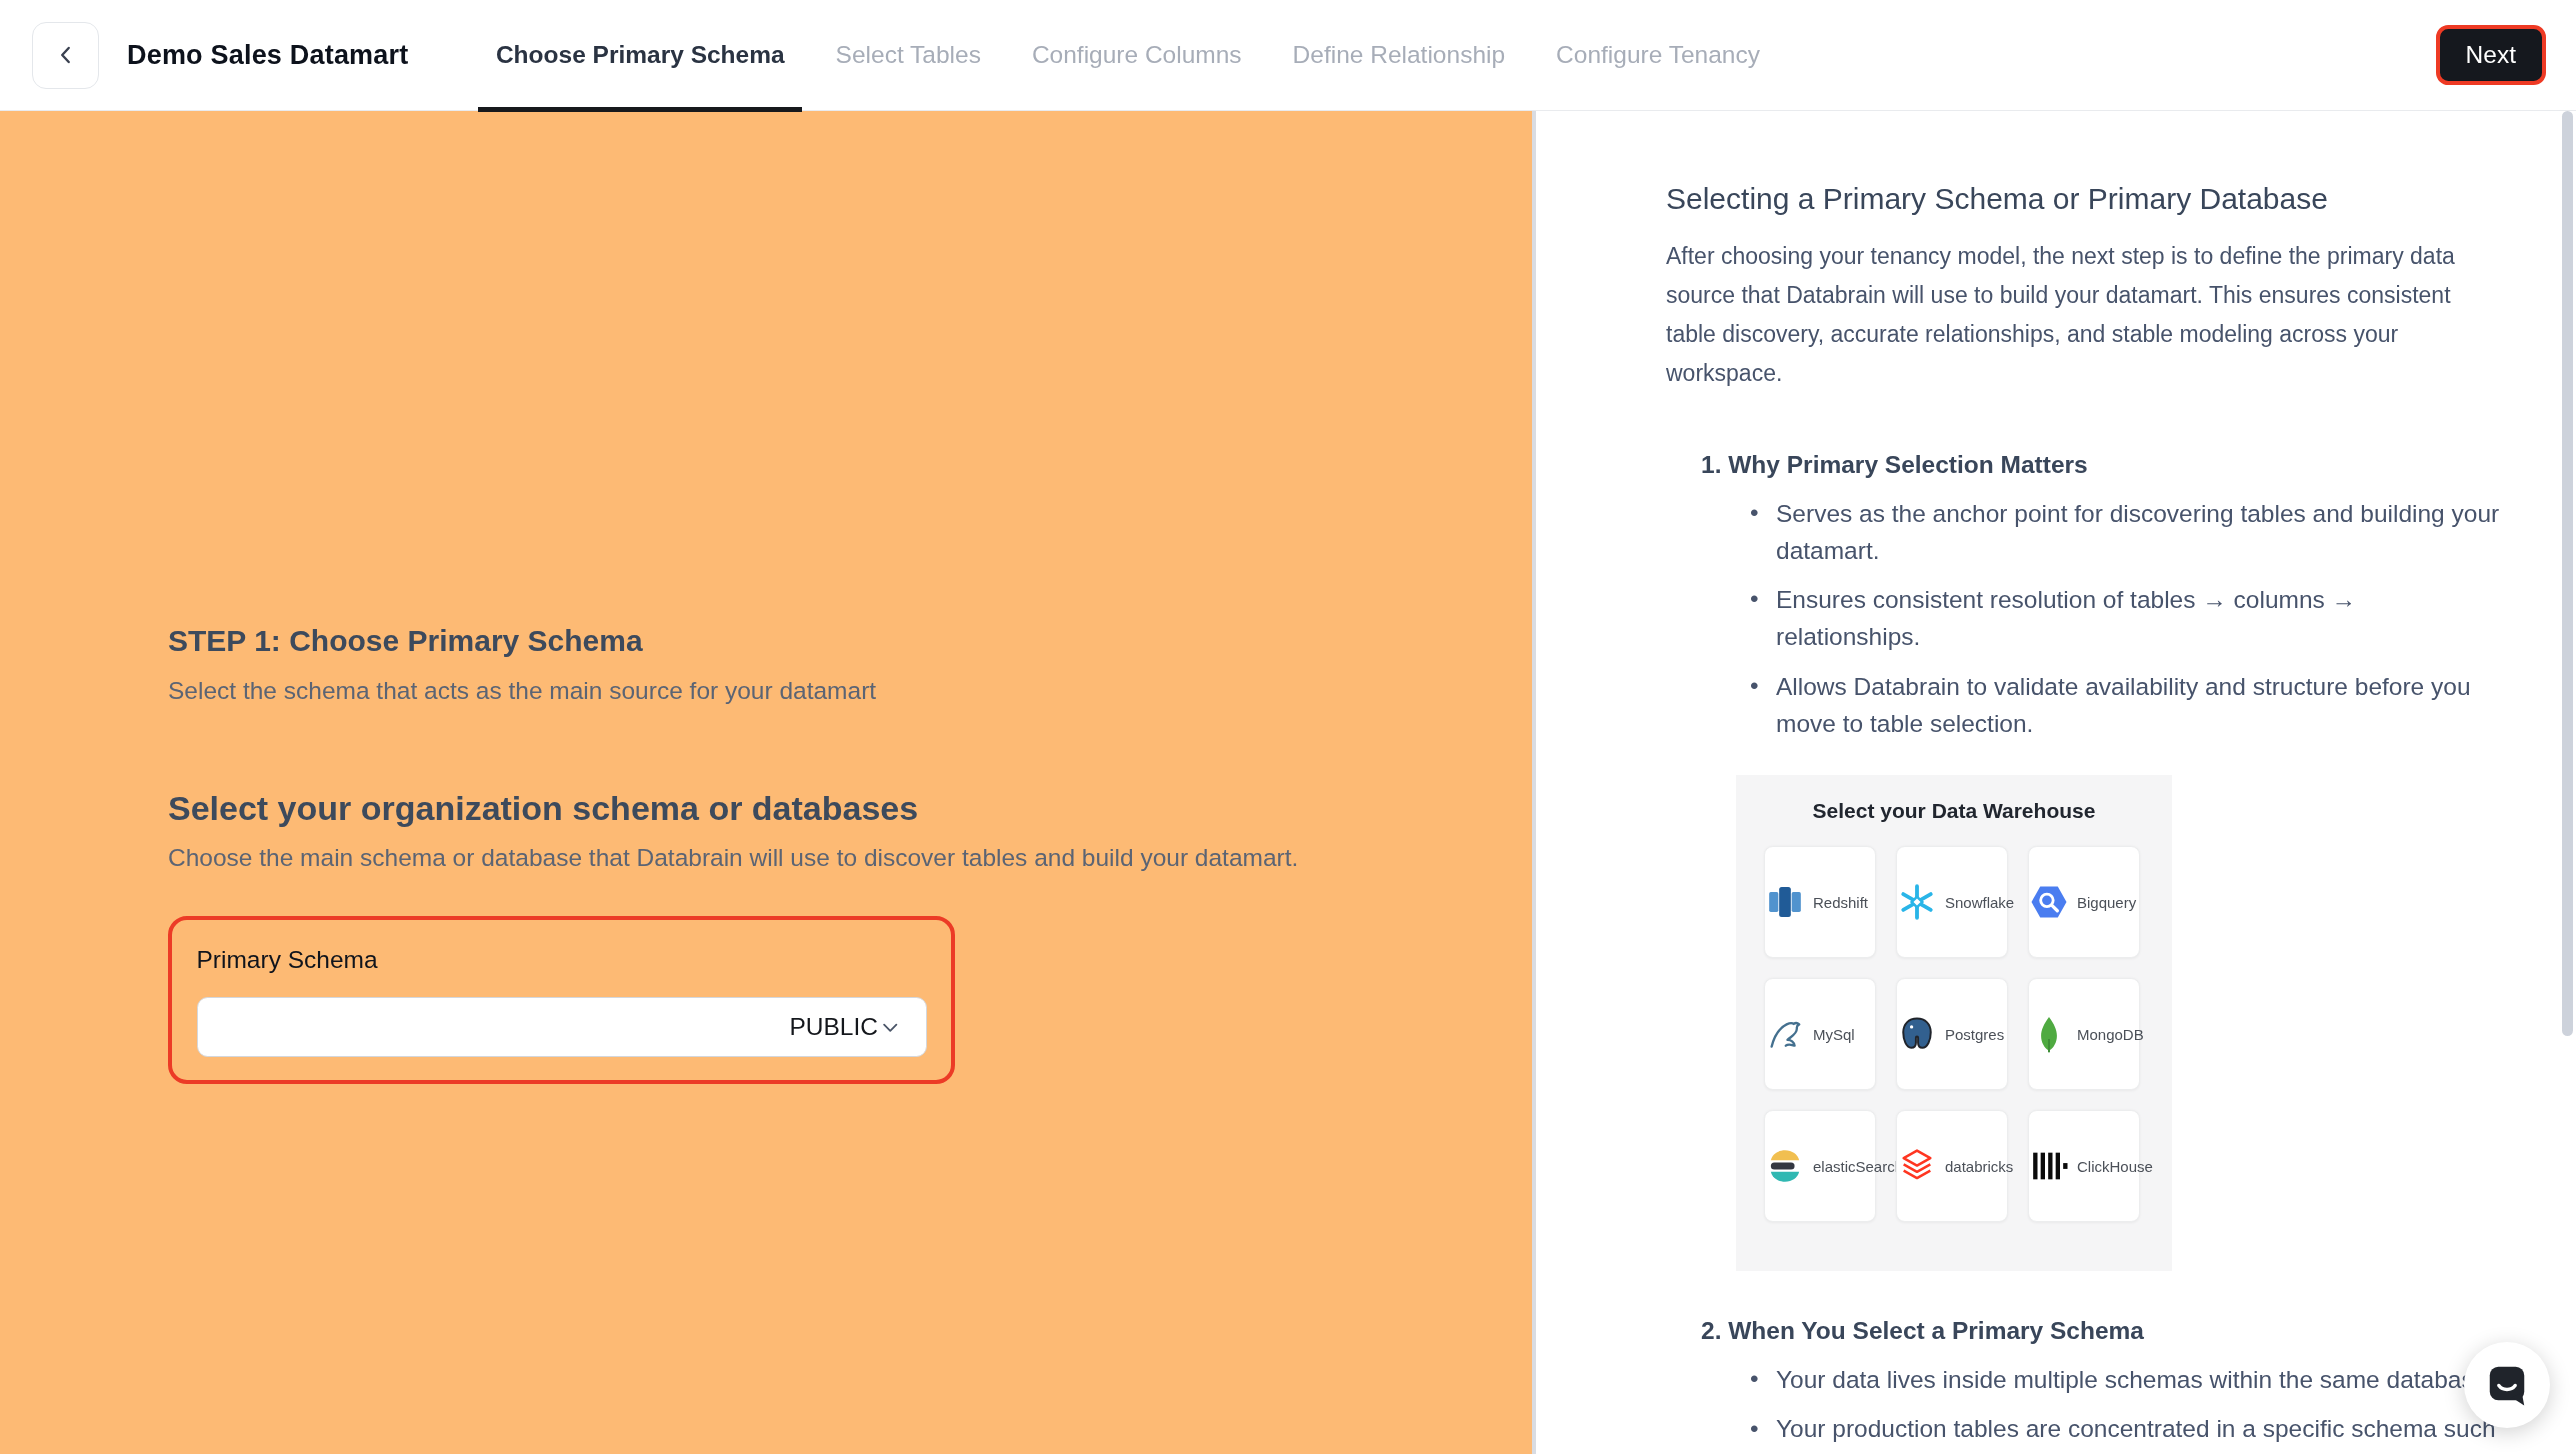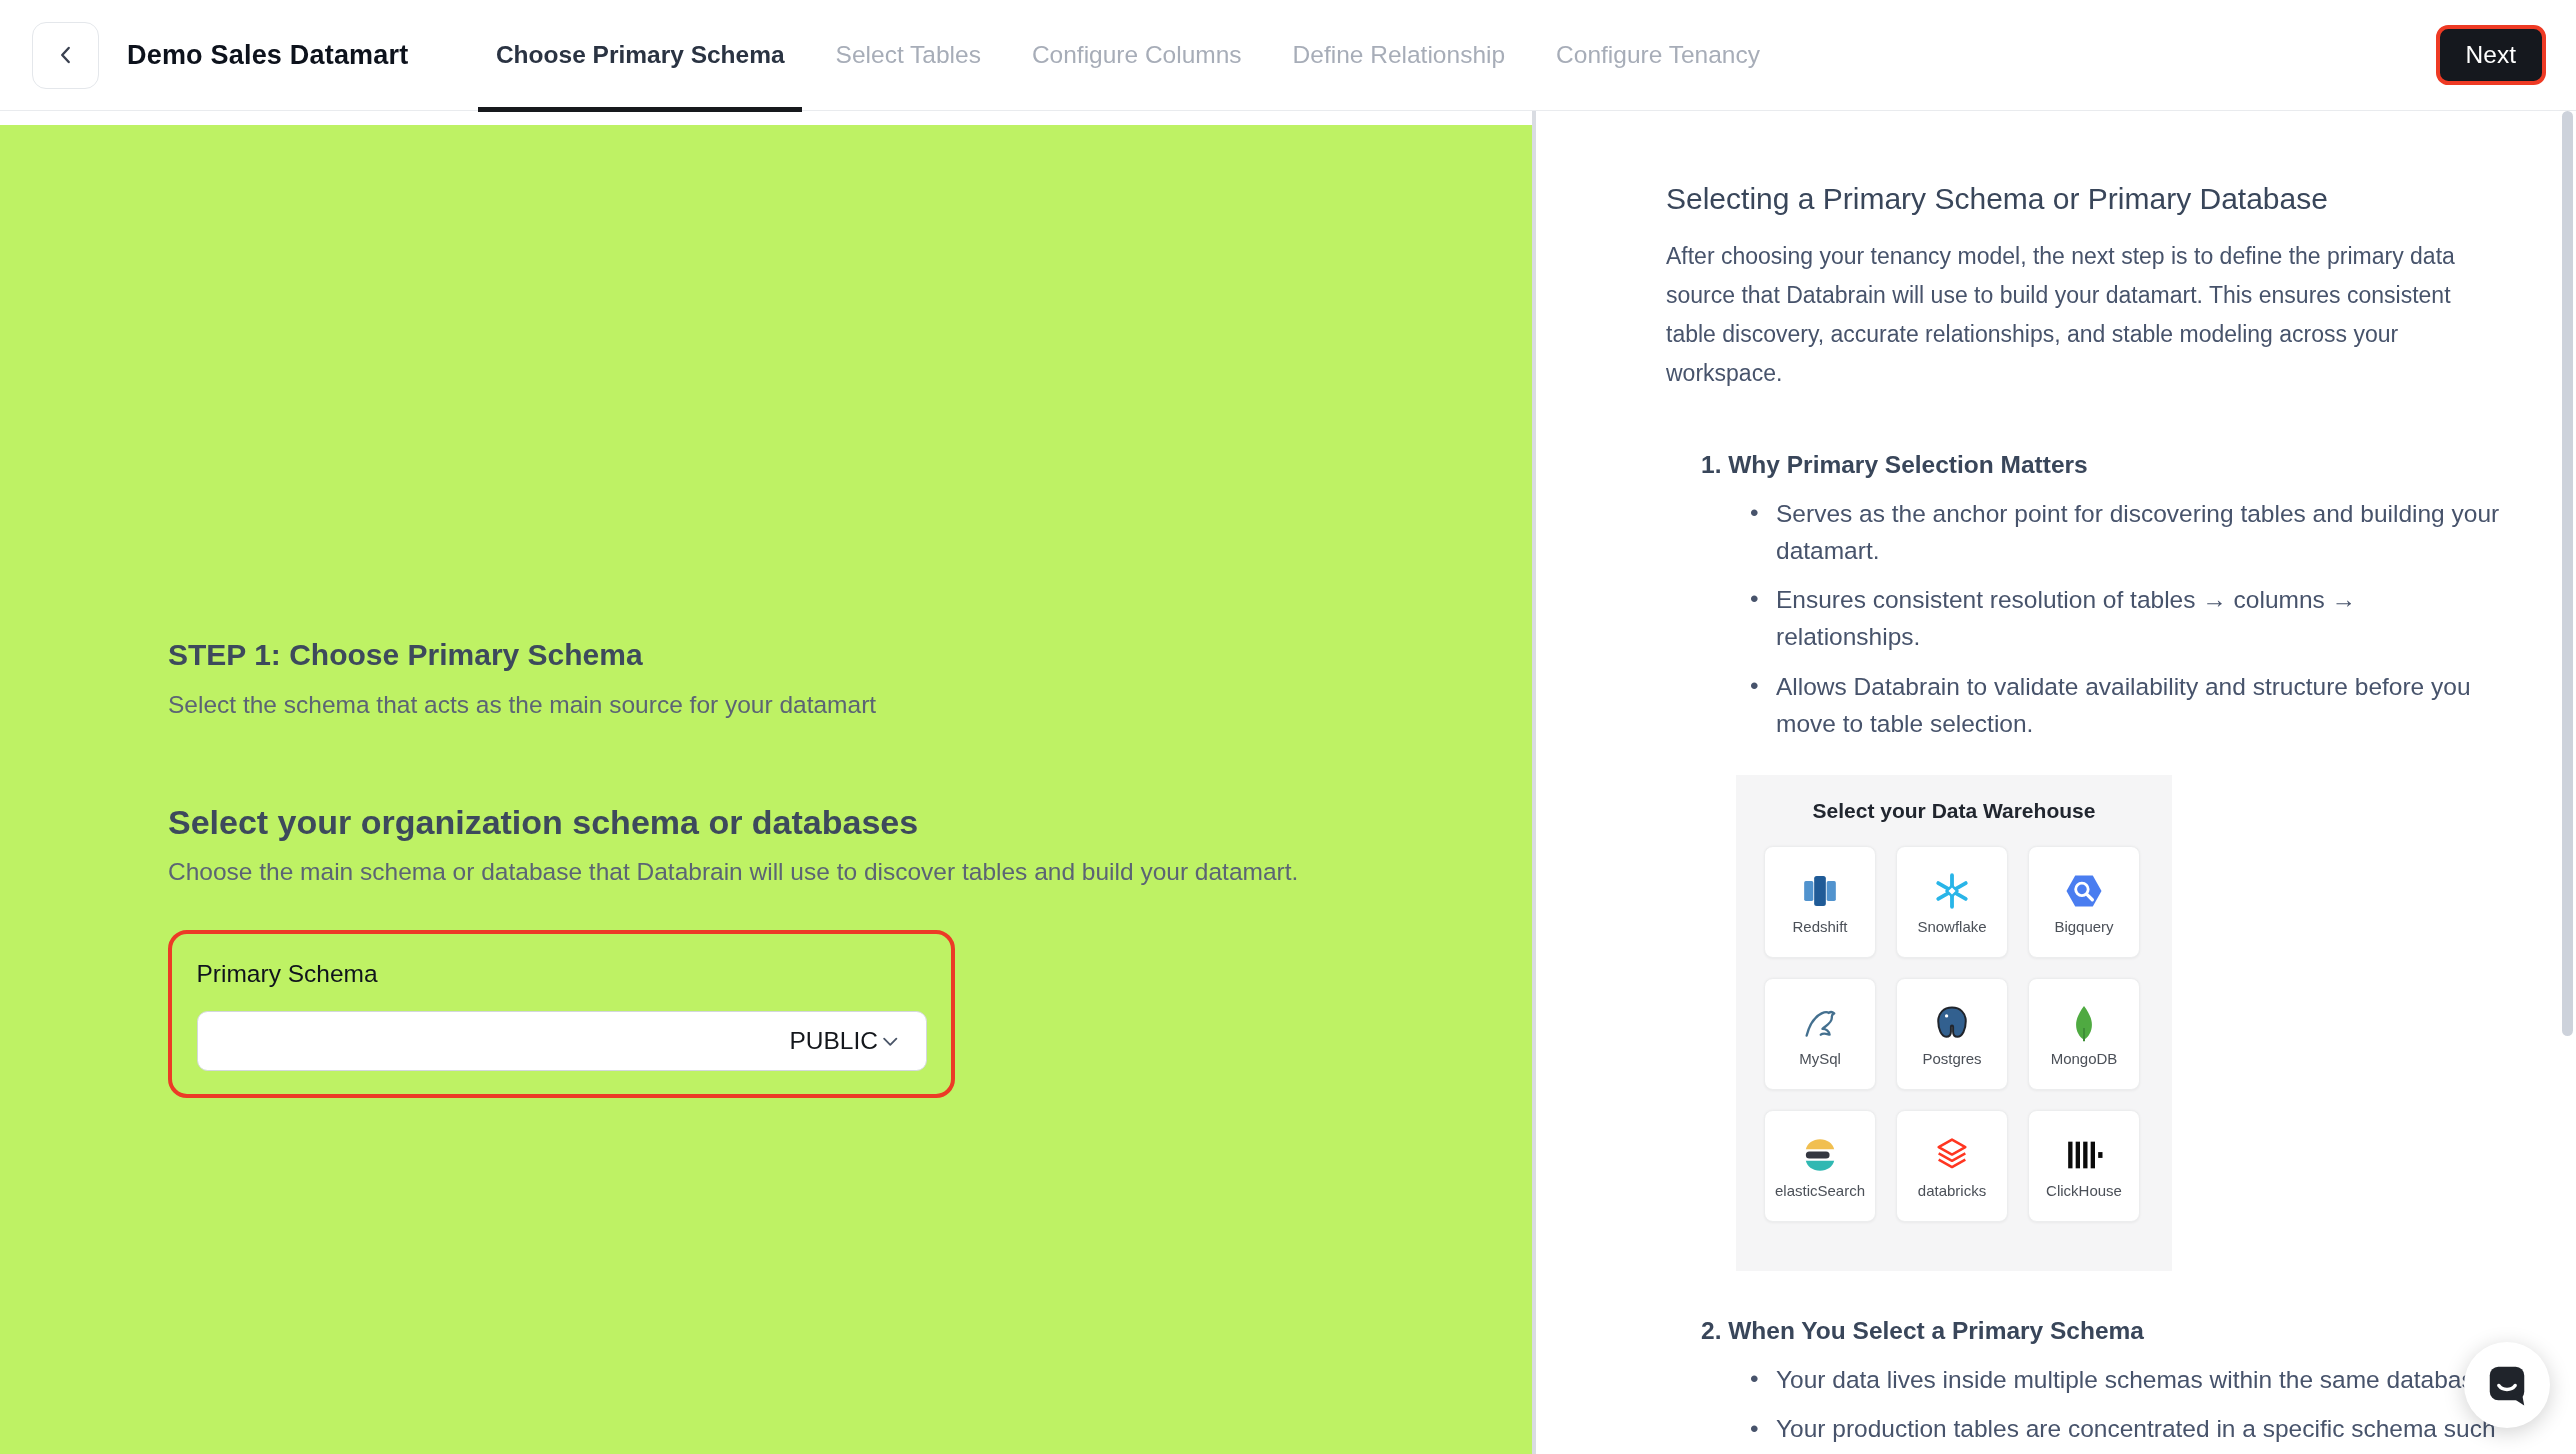--- a/index.html
+++ b/index.html
@@ -39,21 +39,21 @@
     background:#17191D;
   }
   .next-btn{
     margin-left:auto; background:#15181E; color:#fff; font-size:24.5px;
     font-weight:400; padding:12.3px 26px; border-radius:12.3px;
     border:4.4px solid #EE3A24; cursor:pointer; font-family:inherit;
   }
 
   
   .left-panel{
-    position:absolute; top:125px; left:0; width:1532px; bottom:0; background:#bef264;
+    position:absolute; top:111px; left:0; width:1532px; bottom:0; background:#fdba74;
   }
   .left-content{ margin-left:168px; width:1157px; }
   .step-title{ margin:513px 0 0 0; font-size:30px; font-weight:700; color:#3D4A5C; }
   .step-sub{ margin-top:19px; font-size:24.5px; color:#5B6474; }
   .org-title{ margin:84px 0 0 0; font-size:34px; font-weight:700; color:#3D4A5C; }
   .org-desc{ margin-top:16px; font-size:24.5px; color:#5B6474; }
   .highlight-box{
     margin-top:44px; width:787px; border:4.4px solid #EC3B26; border-radius:19px;
     padding:26px 24.5px 23px 24.5px;
   }
@@ -90,22 +90,22 @@
     margin:21px 0 46px 70px; width:436px; background:#F5F5F6;
     padding:24.5px 28px 49px 28px;
   }
   .warehouse-title{
     text-align:center; font-size:21px; font-weight:700; color:#21262F;
     margin-bottom:23px;
   }
   .warehouse-grid{ display:grid; grid-template-columns:repeat(3,112px); gap:20px; }
   .wh-tile{
     width:112px; height:112px; background:#fff; border:1.8px solid #ECEDEE;
-    border-radius:8.8px; display:flex; flex-direction:column; align-items:center;
-    justify-content:center; gap:8px; box-shadow:0 0.9px 2.6px rgba(0,0,0,.05);
+    border-radius:8.8px; display:flex; flex-direction:row; align-items:center;
+    justify-content:flex-start; gap:8px; box-shadow:0 0.9px 2.6px rgba(0,0,0,.05);
     cursor:pointer;
   }
   .wh-tile svg{ width:40px; height:40px; flex:0 0 auto; }
   .wh-label{ font-size:15px; color:#4B5058; line-height:1; }
 
   
   .scrollbar-thumb{
     position:absolute; right:2.6px; top:111px; width:11.4px; height:925px;
     border-radius:6.1px; background:#CDD2DB; z-index:30; cursor:pointer;
   }

